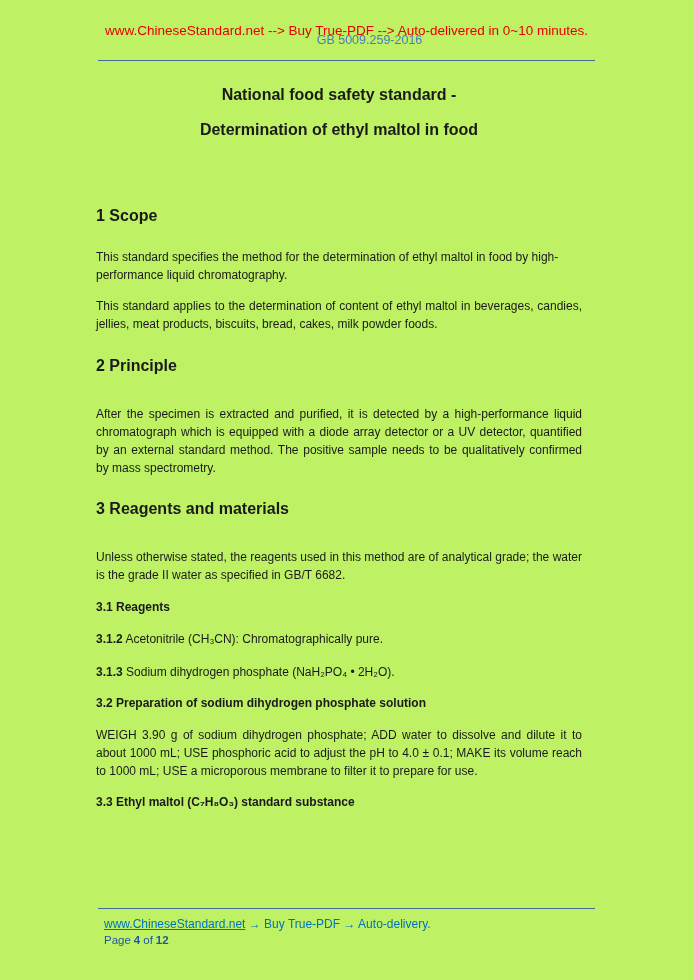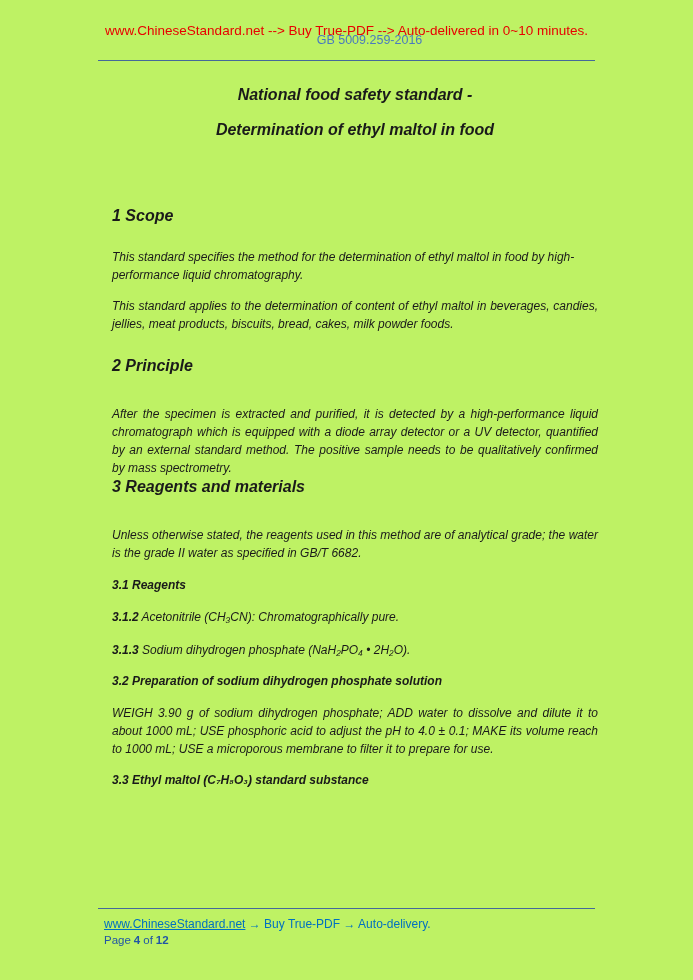--- a/index.html
+++ b/index.html
@@ -41,43 +41,42 @@
   }
   .header-rule {
     position: absolute;
     top: 60px; left: 98px;
     width: 497px; height: 1px;
     background: var(--rule-blue, #4a6d99);
   }
   
   .content {
     position: absolute;
-    top: 0; left: 112px;
+    top: 0; left: 96px;
     width: 486px;
     font-size: 12px;
     line-height: 18px;
     color: var(--text, #1a1a1a);
-    font-style: italic;
   }
   .title {
     font-size: 16px;
     font-weight: bold;
     text-align: center;
     line-height: 18px;
   }
   .t1 { margin-top: 86px; }
   .t2 { margin-top: 17px; }
   .h1 {
     font-size: 16px;
     font-weight: bold;
     line-height: 20px;
   }
   .h-scope     { margin-top: 67px; }
   .h-principle { margin-top: 23px; }
-  .h-reagents  { }
+  .h-reagents  { margin-top: 22px; }
   .h2 {
     font-size: 12px;
     font-weight: bold;
     line-height: 16px;
   }
   .para { font-size: 12px; line-height: 18px; }
   .just { text-align: justify; }
   .mt22 { margin-top: 22px; }
   .mt23 { margin-top: 29px; }
   .mt15 { margin-top: 15px; }

